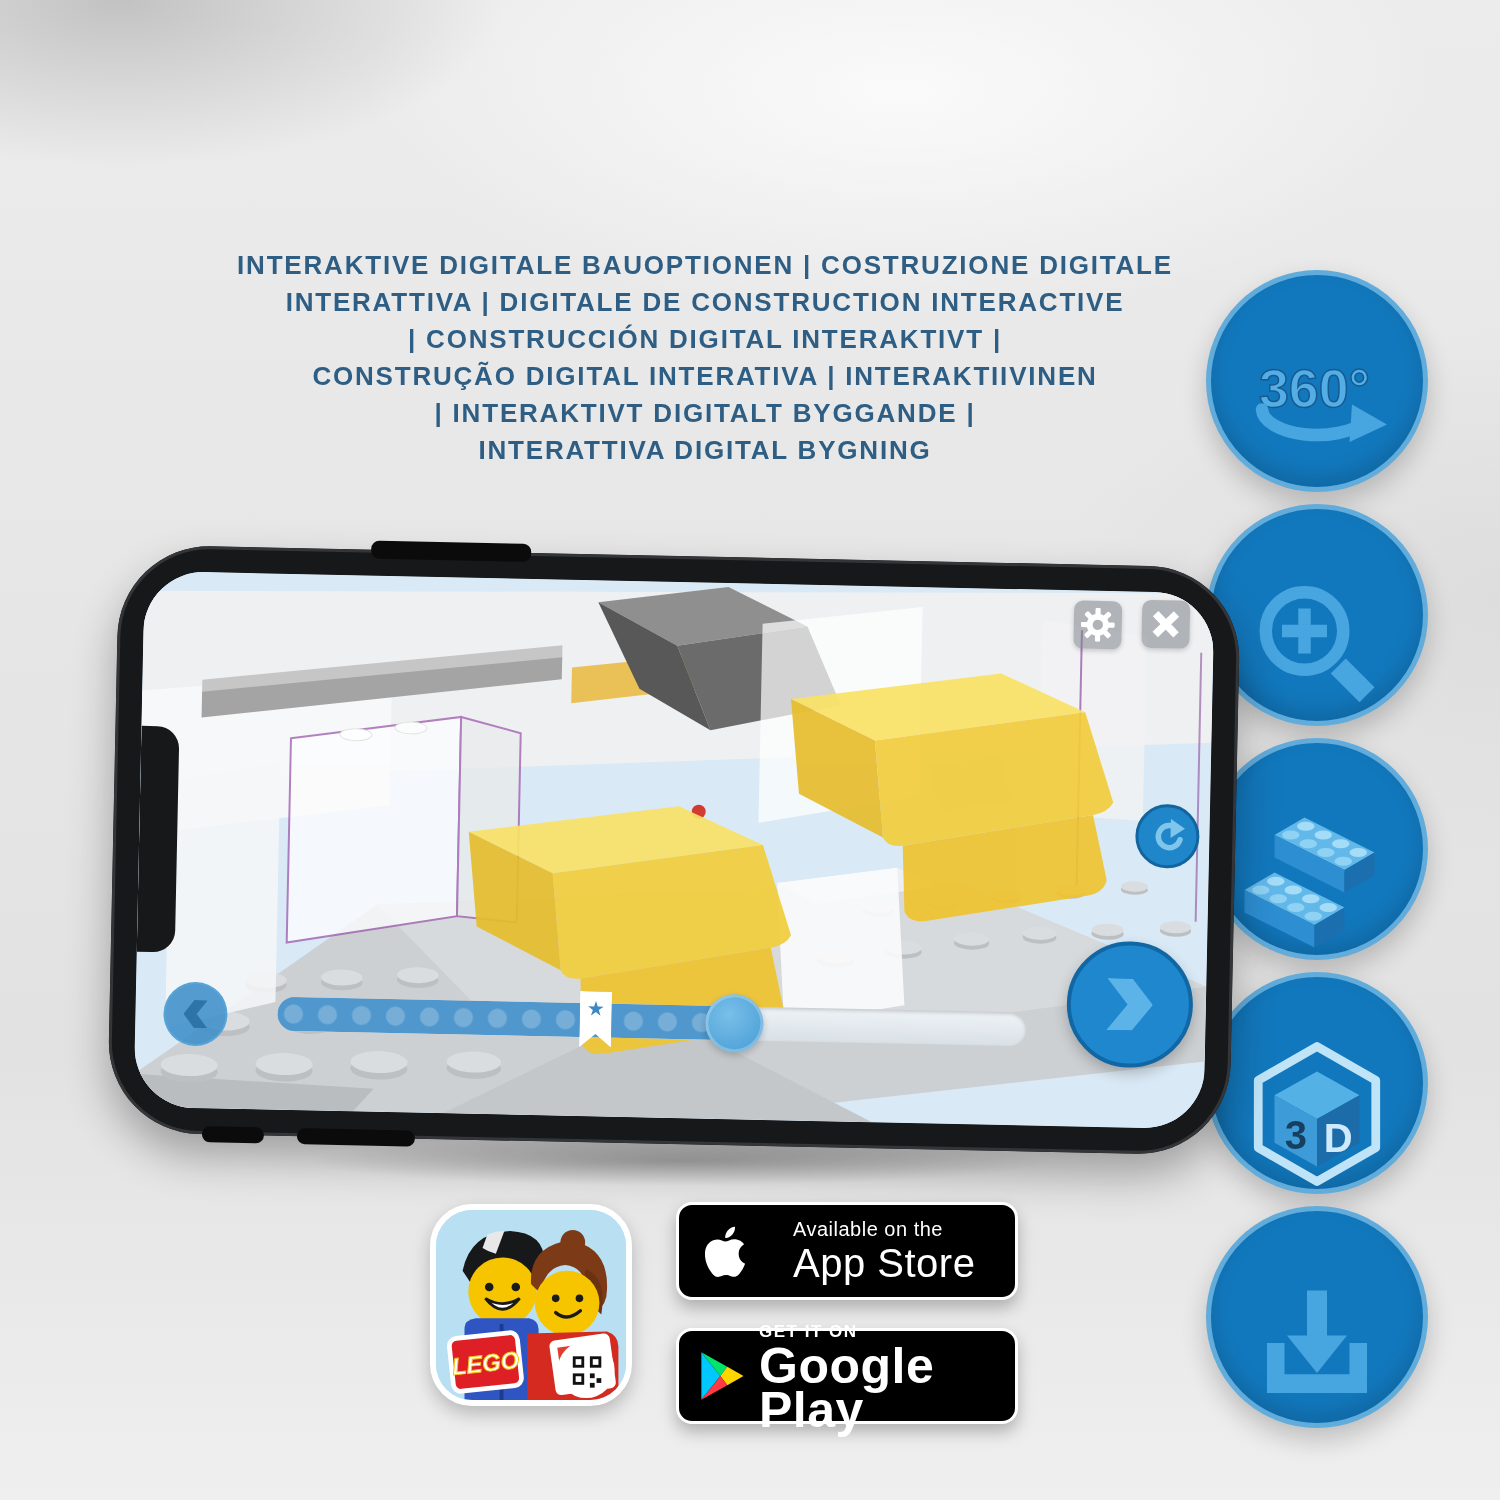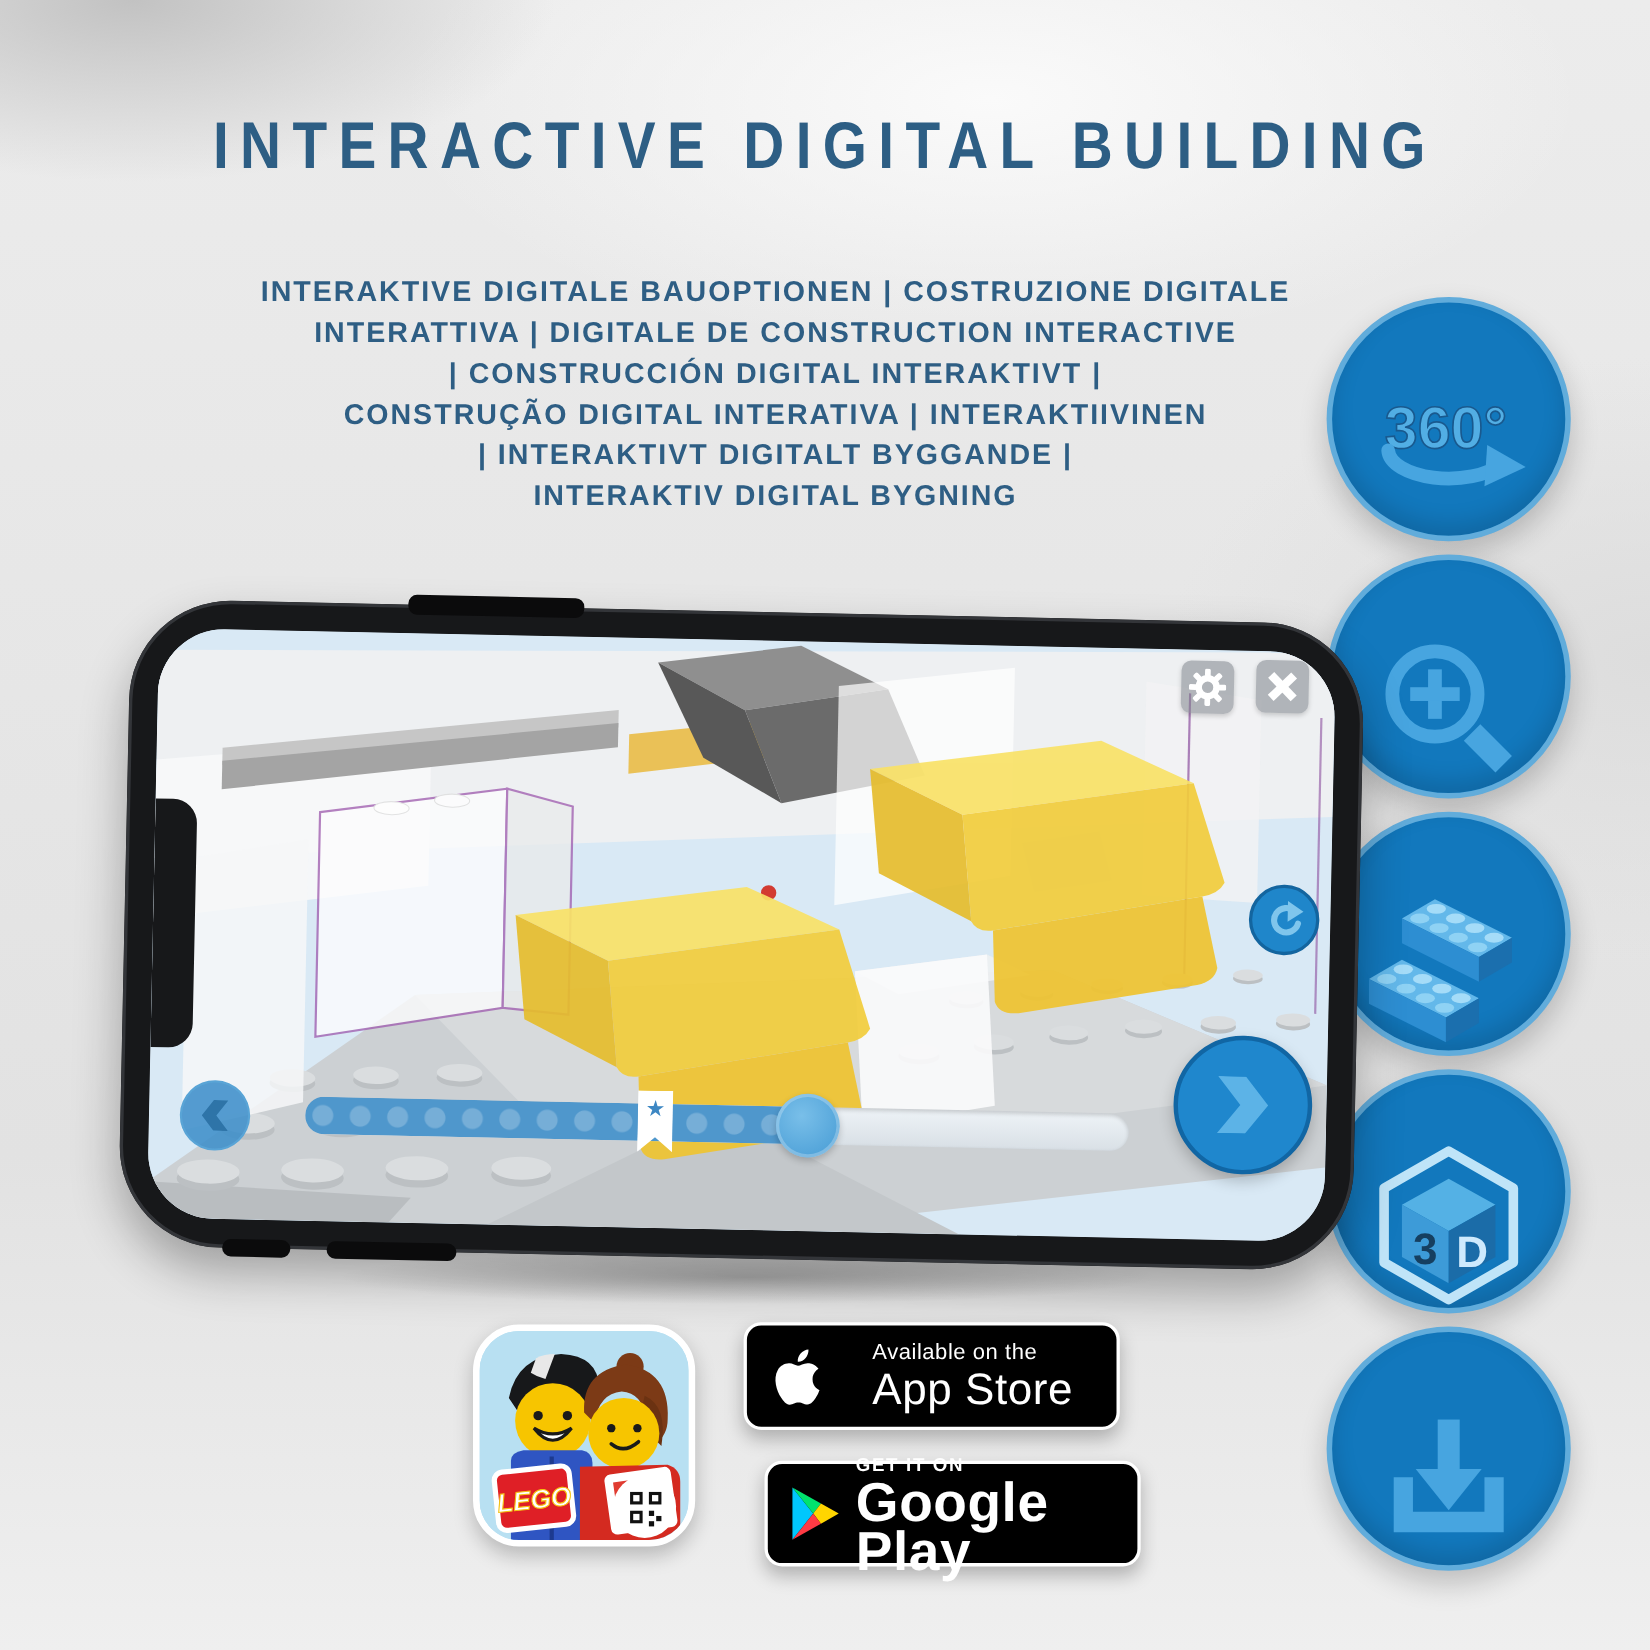--- a/index.html
+++ b/index.html
@@ -55,44 +55,41 @@
   .bookmark span{color:#3d87c3;font-size:20px;line-height:34px;}
   .knob{position:absolute;top:-12px;width:58px;height:58px;border-radius:50%;transform:translateX(-50%);
     background:radial-gradient(circle at 40% 35%, #79bfe9, #54a5da 70%);
     box-shadow:inset 0 0 0 3px rgba(255,255,255,.25), 0 3px 7px rgba(0,0,0,.2);z-index:6;}
   
   .app-icon{position:absolute;left:430px;top:1204px;width:190px;height:190px;border-radius:42px;
     border:6px solid #fff;box-shadow:0 8px 18px rgba(0,0,0,.22);overflow:hidden;z-index:4;background:#b8e0f2;}
   .store-badge{position:absolute;left:676px;width:336px;background:#000;border:3px solid #fff;border-radius:16px;
     box-shadow:0 8px 16px rgba(0,0,0,.25);display:flex;align-items:center;z-index:4;color:#fff;}
   .appstore{top:1202px;height:92px;gap:32px;}
-  .gplay{top:1328px;height:90px;margin-left:19px;}
+  .gplay{top:1328px;height:90px;}
   .badge-logo{margin:0 14px 0 22px;flex:0 0 auto;display:flex;align-items:center;}
   .badge-text{display:flex;flex-direction:column;justify-content:center;}
   .badge-small{font-size:20px;line-height:24px;letter-spacing:.5px;}
   .badge-small.caps{font-size:17px;font-weight:bold;letter-spacing:1.5px;}
   .badge-big{font-size:40px;line-height:44px;letter-spacing:.5px;}
   .badge-big.play{font-weight:bold;font-size:50px;}
 </style>
 </head>
 <body>
 
 <div class="canvas">
 
-  <div class="title">
-    <span>INTERACTIVE DIGITAL BUILDING</span>
-  </div>
 
   <div class="subtitle">
     <div>INTERAKTIVE DIGITALE BAUOPTIONEN | COSTRUZIONE DIGITALE</div>
     <div>INTERATTIVA | DIGITALE DE CONSTRUCTION INTERACTIVE</div>
     <div>| CONSTRUCCIÓN DIGITAL INTERAKTIVT |</div>
     <div>CONSTRUÇÃO DIGITAL INTERATIVA | INTERAKTIIVINEN</div>
     <div>| INTERAKTIVT DIGITALT BYGGANDE |</div>
-    <div>INTERAKTIV DIGITAL BYGNING</div>
+    <div>INTERATTIVA DIGITAL BYGNING</div>
   </div>
 
   <div class="features">
 
     <div class="fcircle">
       <svg width="150" height="150" viewBox="0 0 120 120">
         <text x="58" y="56" text-anchor="middle" font-size="43" font-weight="bold" fill="#52aee4" stroke="#19598e" stroke-width="1.2">360°</text>
         <path d="M16,58 a44,21 0 0 0 82,10" fill="none" stroke="#47a5e0" stroke-width="10" stroke-linecap="round"></path>
         <polygon points="88,54 116,70 86,84" fill="#47a5e0"></polygon>
       </svg>

